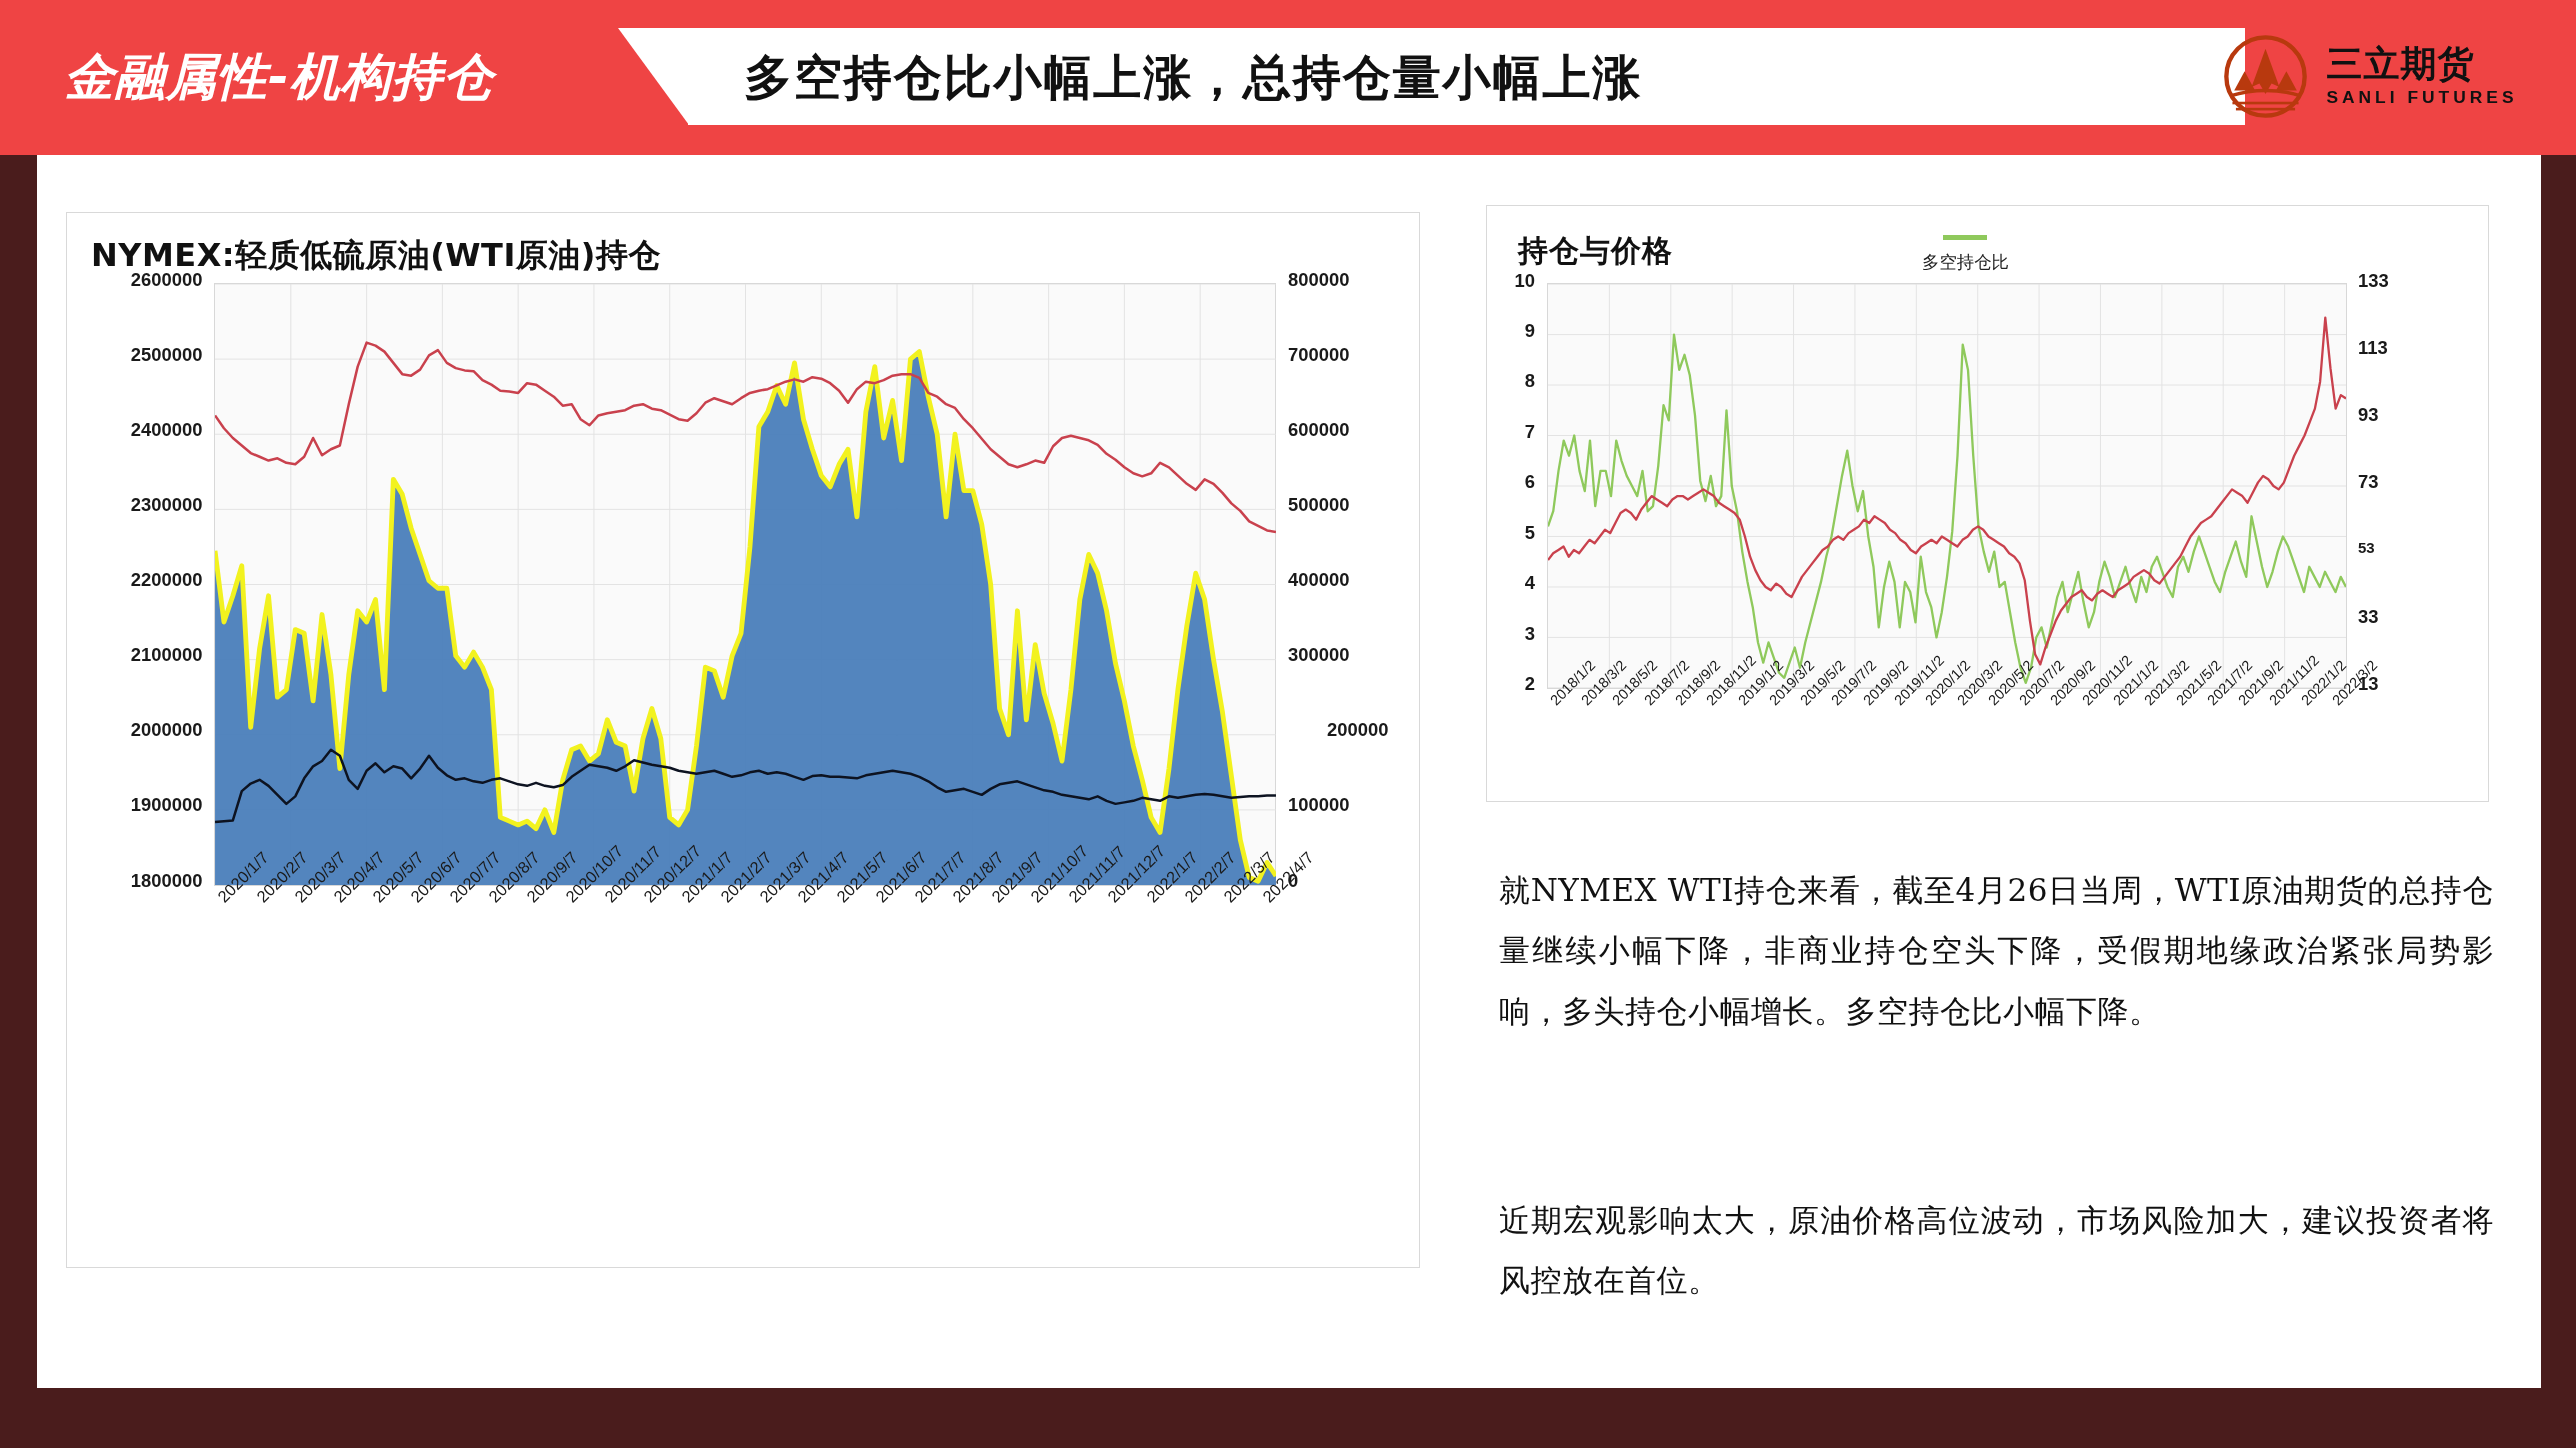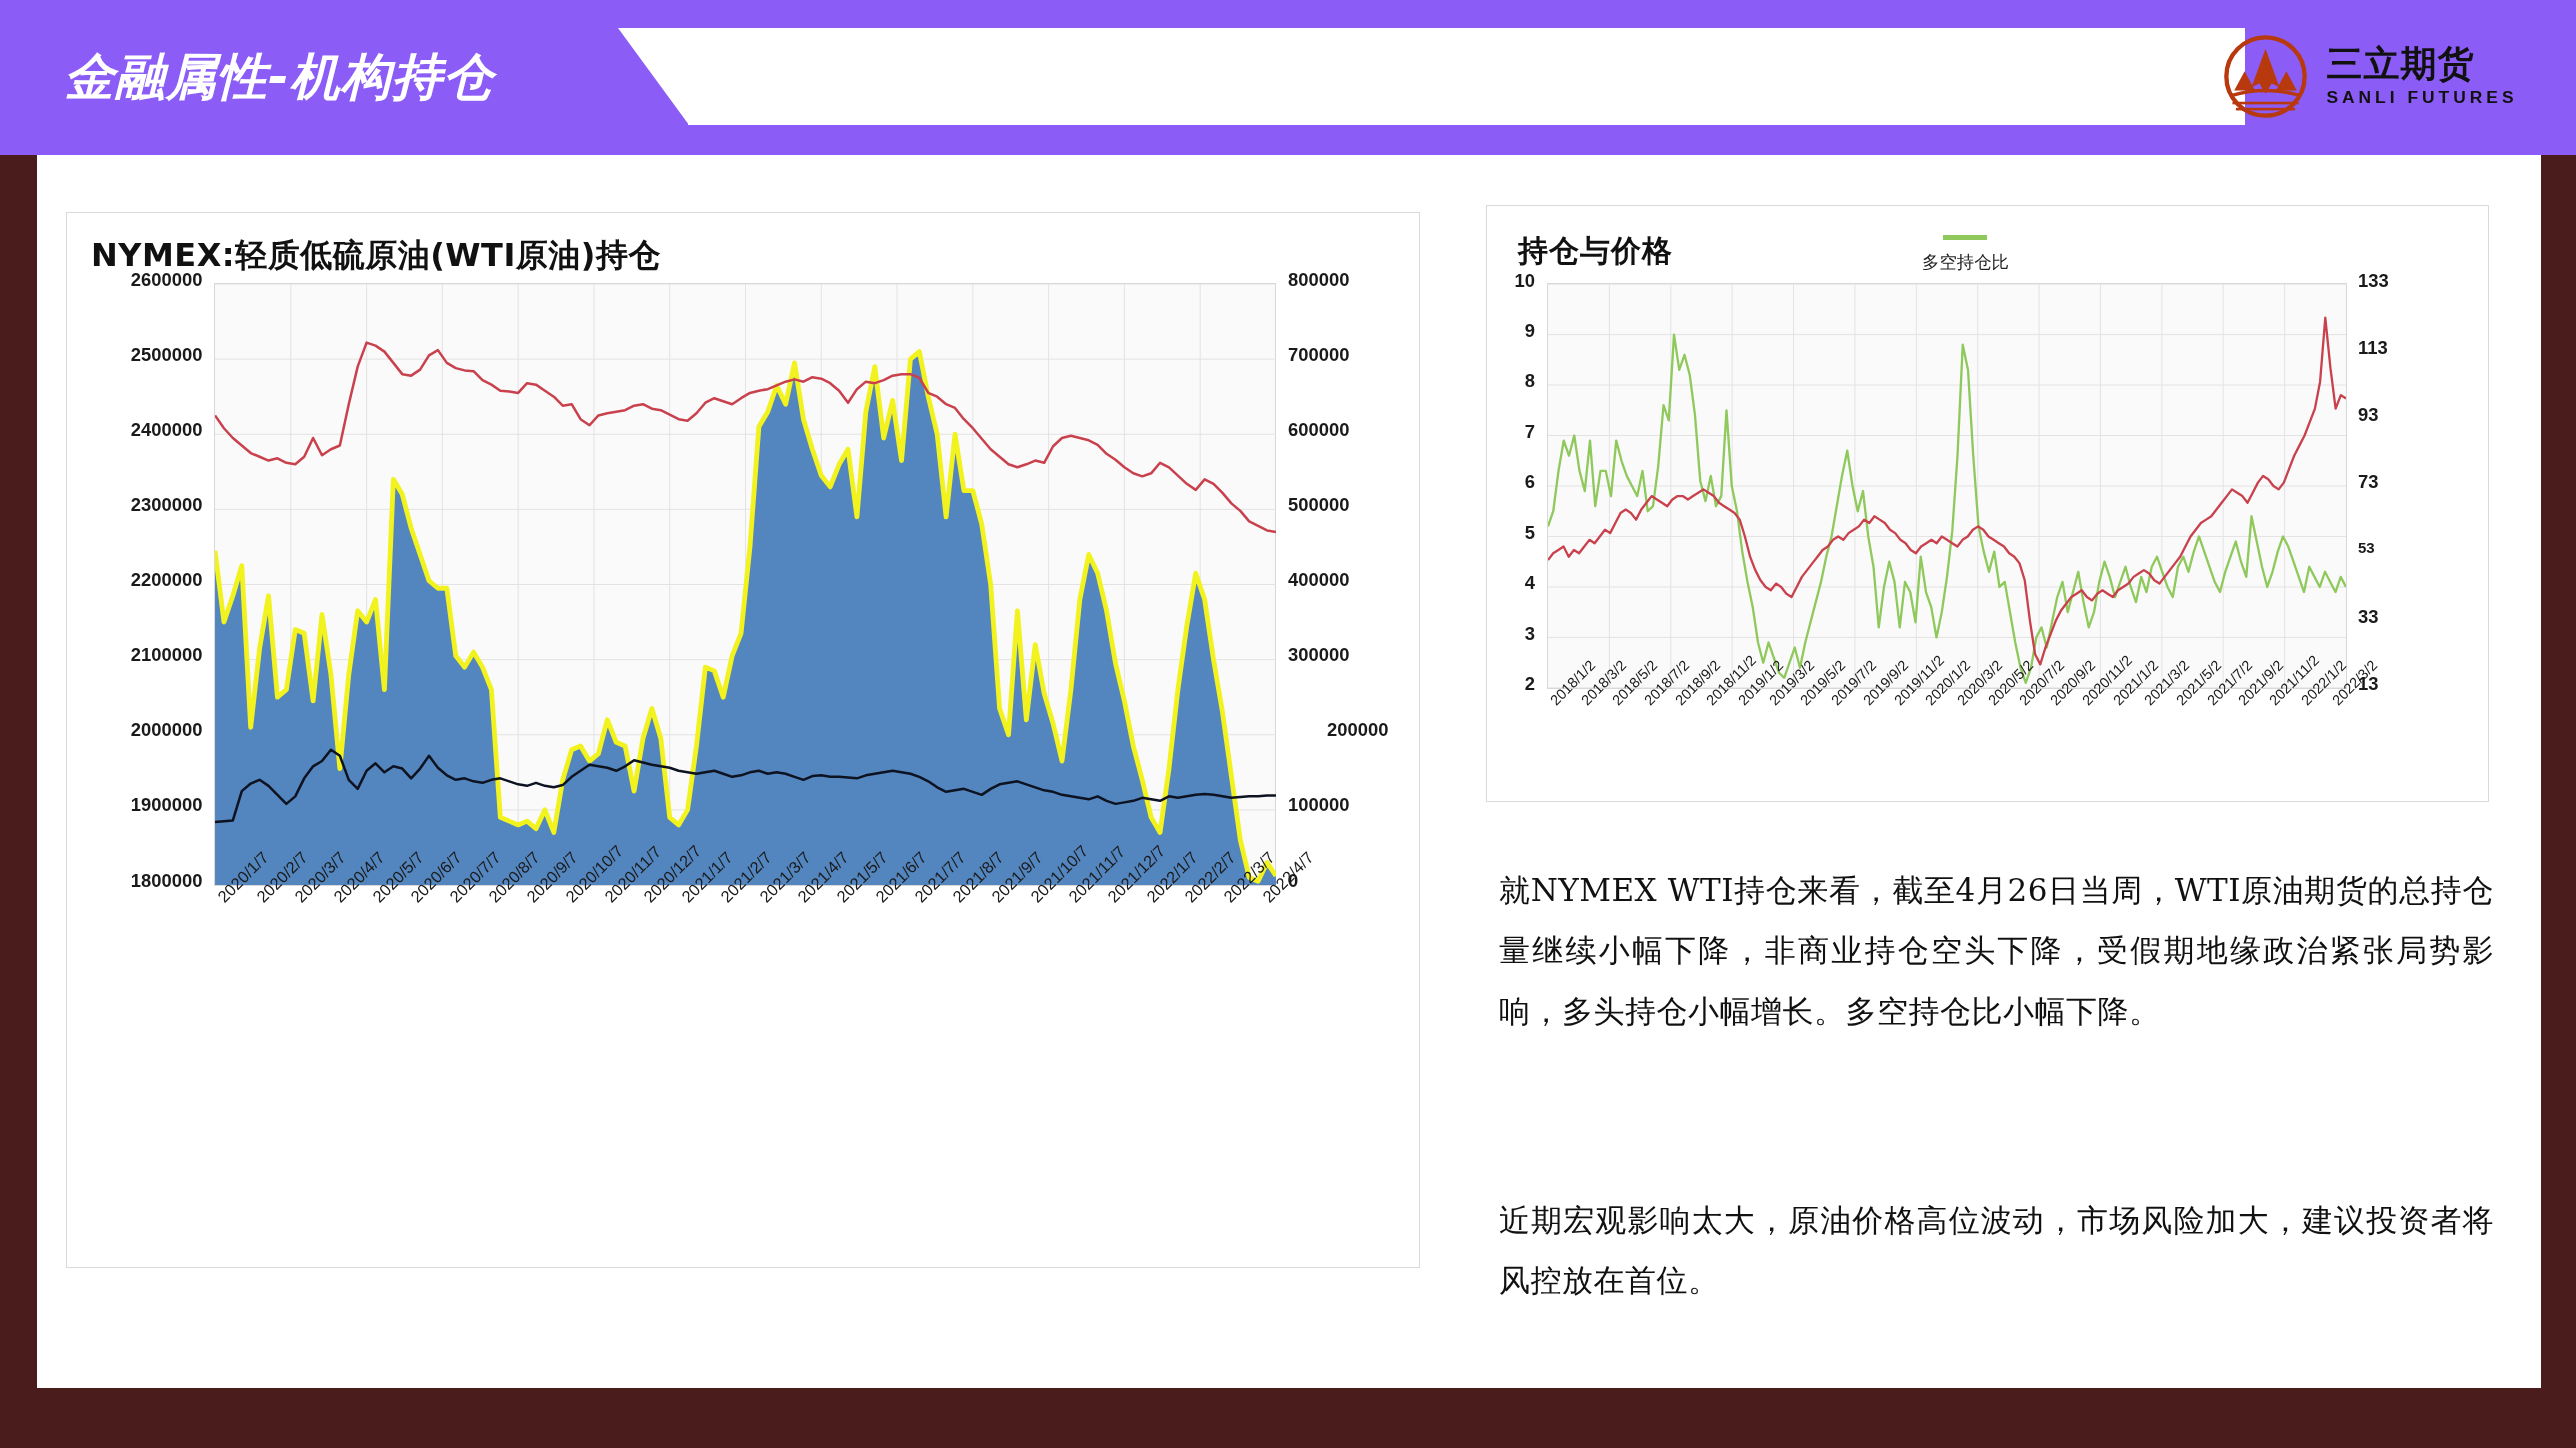--- a/index.html
+++ b/index.html
@@ -22,21 +22,21 @@
     left: 37px; top: 155px;
     width: 2504px; height: 1233px;
     background: #ffffff;
   }
 
   
   .header {
     position: absolute;
     left: 0; top: 0;
     width: 2576px; height: 155px;
-    background: #8b5cf6;
+    background: #ef4444;
   }
   .header-ribbon {
     position: absolute;
     left: 688px; top: 28px;
     width: 1557px; height: 97px;
     background: #ffffff;
   }
   .ribbon-notch {
     position: absolute;
     left: 618px; top: 28px;
@@ -174,20 +174,21 @@
 <div class="slide">
 
   <div class="inner-white"></div>
 
   <div class="header">
     <div class="header-ribbon"></div>
     <div class="ribbon-notch"></div>
 
     <div class="section-tag">金融属性-机构持仓</div>
 
+    <div class="header-title">多空持仓比小幅上涨，总持仓量小幅上涨</div>
 
     <div class="logo-wrap">
       <span class="logo-mark">
         <svg viewBox="0 0 100 100" width="87" height="87" aria-hidden="true">
           <circle cx="50" cy="50" r="45" fill="none" stroke="#b8390e" stroke-width="5"></circle>
           <path d="M50 18 L66 62 L57 58 L50 70 L43 58 L34 62 Z" fill="#b8390e"></path>
           <path d="M26 44 L38 66 L14 66 Z" fill="#b8390e"></path>
           <path d="M74 44 L86 66 L62 66 Z" fill="#b8390e"></path>
           <path d="M10 70 Q50 58 90 70 L90 74 Q50 62 10 74 Z" fill="#b8390e"></path>
           <rect x="12" y="79" width="76" height="3" fill="#b8390e"></rect>

